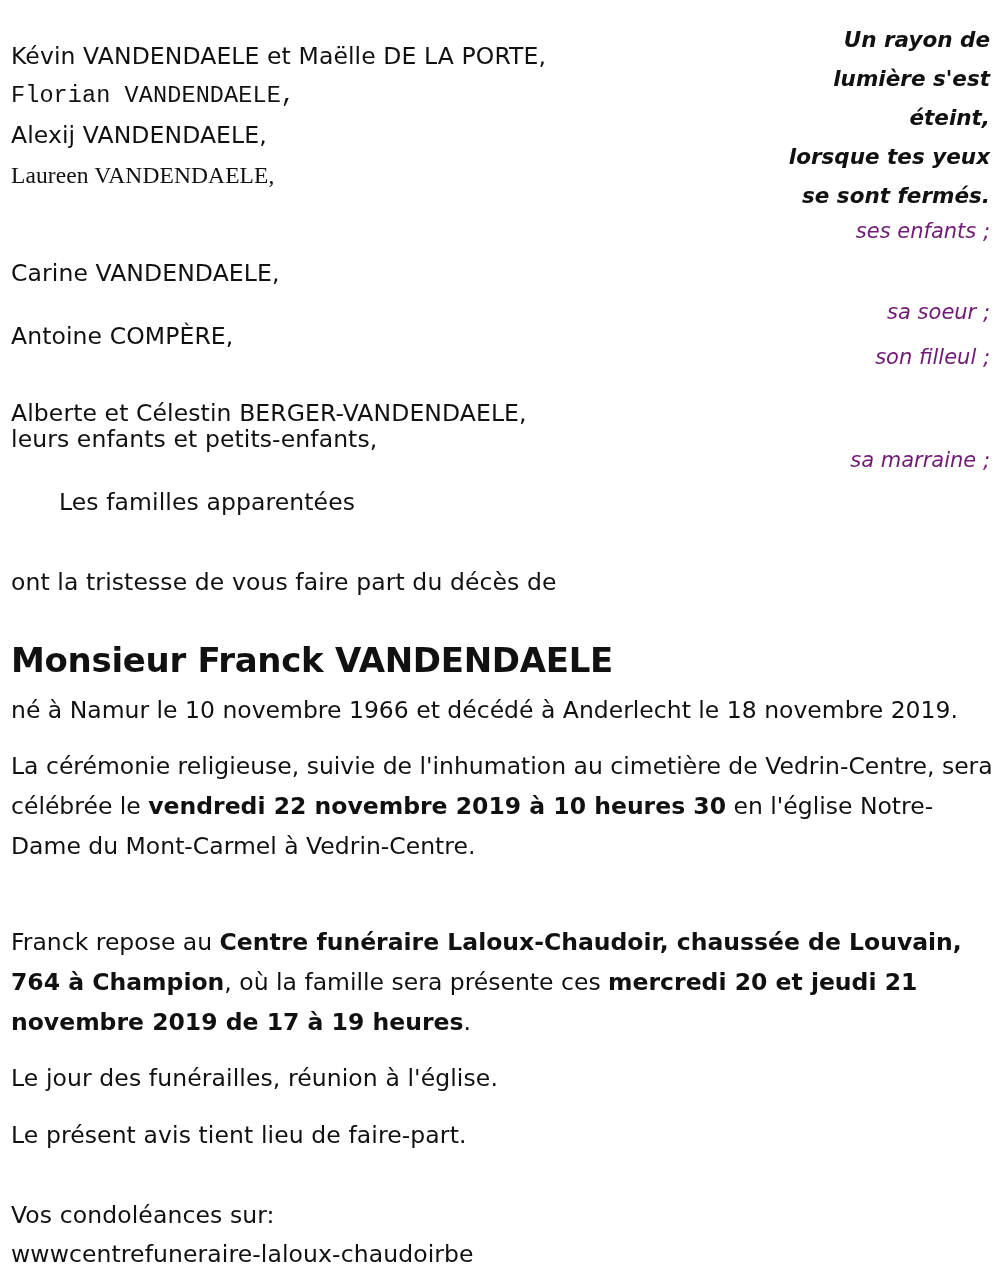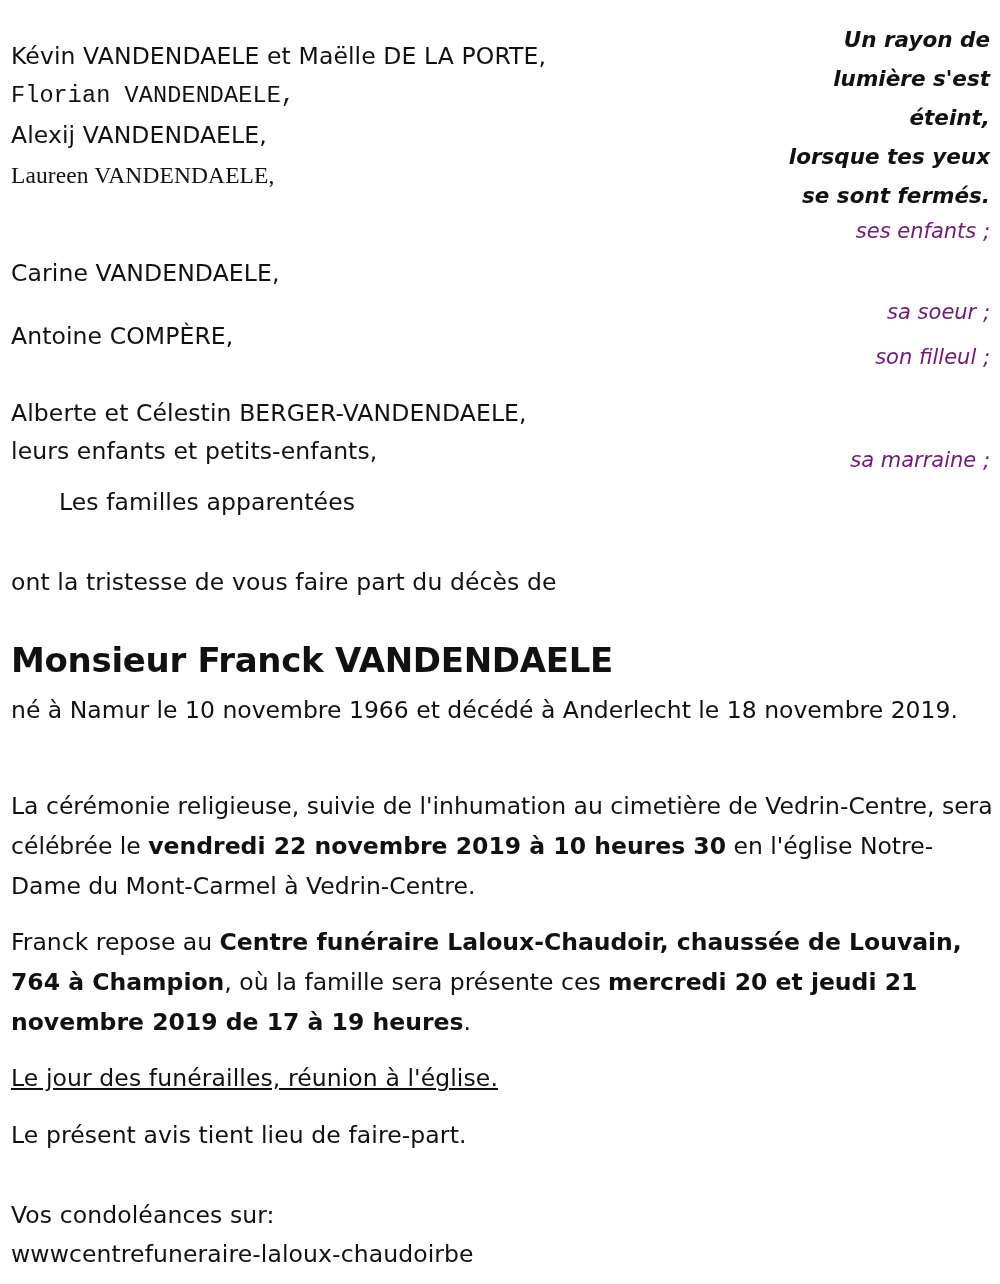--- a/index.html
+++ b/index.html
@@ -31,29 +31,29 @@
 <div class="abs r poem" style="top:176px;">se sont fermés.</div>
 
 <div class="abs r rel" style="top:219px;">ses enfants ;</div>
 <div class="abs r rel" style="top:300px;">sa soeur ;</div>
 <div class="abs r rel" style="top:345px;">son filleul ;</div>
 <div class="abs r rel" style="top:448px;">sa marraine ;</div>
 
 <div class="abs l" style="top:253px;">Carine VANDENDAELE,</div>
 <div class="abs l" style="top:316px;">Antoine COMPÈRE,</div>
 <div class="abs l" style="top:393px;">Alberte et Célestin BERGER-VANDENDAELE,</div>
-<div class="abs l" style="top:419px;margin-top:12px;">leurs enfants et petits-enfants,</div>
+<div class="abs l" style="top:419px;">leurs enfants et petits-enfants,</div>
 <div class="abs l" style="top:482px;margin-left:48px;">Les familles apparentées</div>
 
 <div class="abs l" style="top:562px;">ont la tristesse de vous faire part du décès de</div>
 
 <div class="abs title" style="top:638px;">Monsieur Franck VANDENDAELE</div>
 <div class="abs para" style="top:690px;">né à Namur le 10 novembre 1966 et décédé à Anderlecht le 18 novembre 2019.</div>
 
-<div class="abs para" style="top:786px;"><span>La cérémonie religieuse, suivie de l'inhumation au cimetière de Vedrin-Centre, sera célébrée le </span><b>vendredi 22 novembre 2019 à 10 heures 30</b><span> en l'église Notre-Dame du Mont-Carmel à Vedrin-Centre.</span></div>
+<div class="abs para" style="top:746px;"><span>La cérémonie religieuse, suivie de l'inhumation au cimetière de Vedrin-Centre, sera célébrée le </span><b>vendredi 22 novembre 2019 à 10 heures 30</b><span> en l'église Notre-Dame du Mont-Carmel à Vedrin-Centre.</span></div>
 
 <div class="abs para" style="top:922px;"><span>Franck repose au </span><b>Centre funéraire Laloux-Chaudoir, chaussée de Louvain, 764 à Champion</b><span>, où la famille sera présente ces </span><b>mercredi 20 et jeudi 21 novembre 2019 de 17 à 19 heures</b><span>.</span></div>
 
-<div class="abs l" style="top:1058px;text-decoration:underline;">Le jour des funérailles, réunion à l'église.</div>
+<div class="abs l" style="top:1058px;">Le jour des funérailles, réunion à l'église.</div>
 <div class="abs l" style="top:1115px;">Le présent avis tient lieu de faire-part.</div>
 
 <div class="abs l" style="top:1195px;">Vos condoléances sur:</div>
 <div class="abs l" style="top:1234px;">wwwcentrefuneraire-laloux-chaudoirbe</div>
 
 </body></html>

